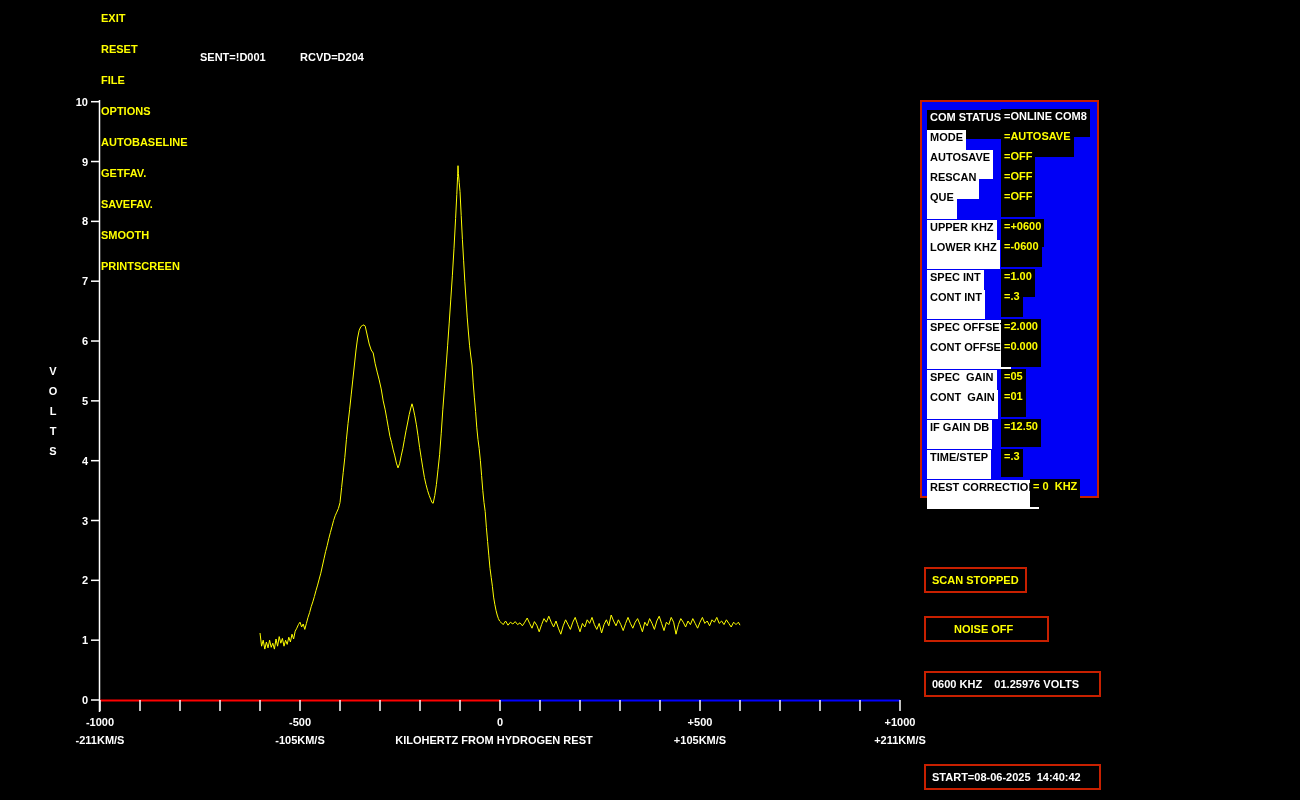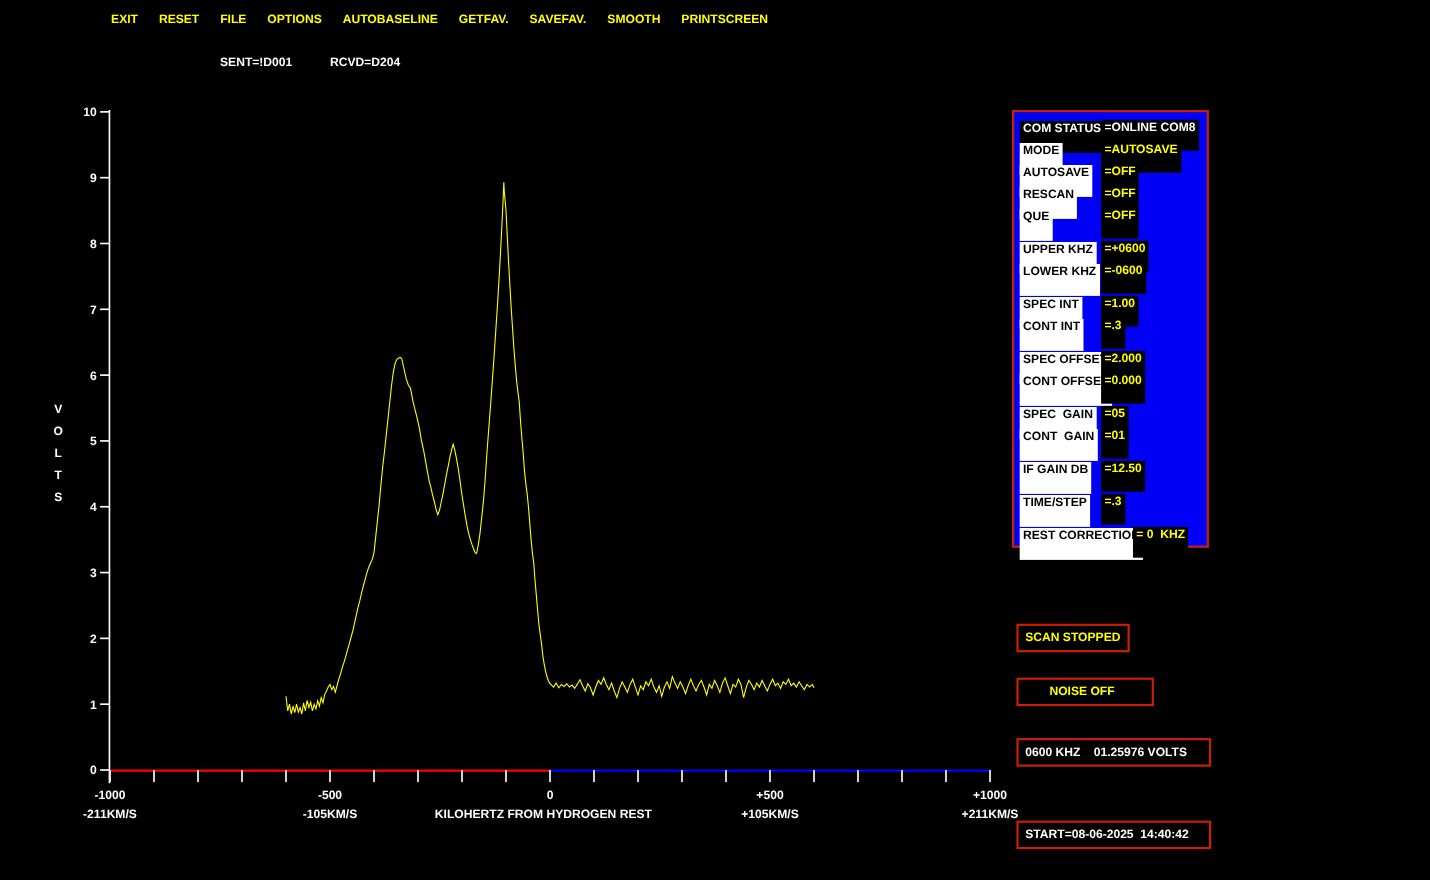--- a/index.html
+++ b/index.html
@@ -1,20 +1,20 @@
 <!DOCTYPE html>
 <html><head>
 <meta charset="utf-8">
 <style>
   html,body{margin:0;padding:0;background:#000;}
   body{position:relative;width:1300px;height:800px;overflow:hidden;
        font-family:"Liberation Sans",sans-serif;font-size:11px;font-weight:bold;}
   .abs{position:absolute;}
   
-  #menu{left:101px;top:12px;display:flex;gap:19px;color:#ffff00;}
+  #menu{left:101px;top:12px;display:flex;gap:19px;color:#ffff00;flex-direction:column;}
   #menu span{cursor:default;white-space:pre;}
   
   .comms{color:#ffffff;top:51px;white-space:pre;}
   #sent{left:200px;} #rcvd{left:300px;}
   
   #chart{left:0;top:0;}
   svg text{font-family:"Liberation Sans",sans-serif;font-size:11px;font-weight:bold;fill:#ffffff;}
   
   #panel{left:920px;top:100px;width:175px;height:394px;background:#0000f6;border:2px solid #c82000;}
   .prow{position:absolute;left:5px;right:2px;height:16px;line-height:16px;}
@@ -26,21 +26,21 @@
   .t0{top:7px}.t1{top:27px}.t2{top:47px}.t3{top:67px}.t4{top:87px}
   .t5{top:117px}.t6{top:137px}.t7{top:167px}.t8{top:187px}
   .t9{top:217px}.t10{top:237px}.t11{top:267px}.t12{top:287px}
   .t13{top:317px}.t14{top:347px}.t15{top:377px}
   
   .sbox{position:absolute;left:924px;background:#000;border:2px solid #c82000;
         height:22px;line-height:22px;padding-left:6px;white-space:pre;margin-top:48px;}
   #box-scan{top:519px;width:93px;color:#ffff00;}
   #box-noise{top:568px;width:93px;color:#ffff00;padding-left:28px;}
   #box-readout{top:623px;width:167px;color:#ffffff;}
-  #box-start{top:698px;width:167px;color:#ffffff;}
+  #box-start{top:716px;width:167px;color:#ffffff;}
 </style>
 </head>
 <body>
 
 <div id="menu" class="abs">
   <span>EXIT</span>
   <span>RESET</span>
   <span>FILE</span>
   <span>OPTIONS</span>
   <span>AUTOBASELINE</span>

